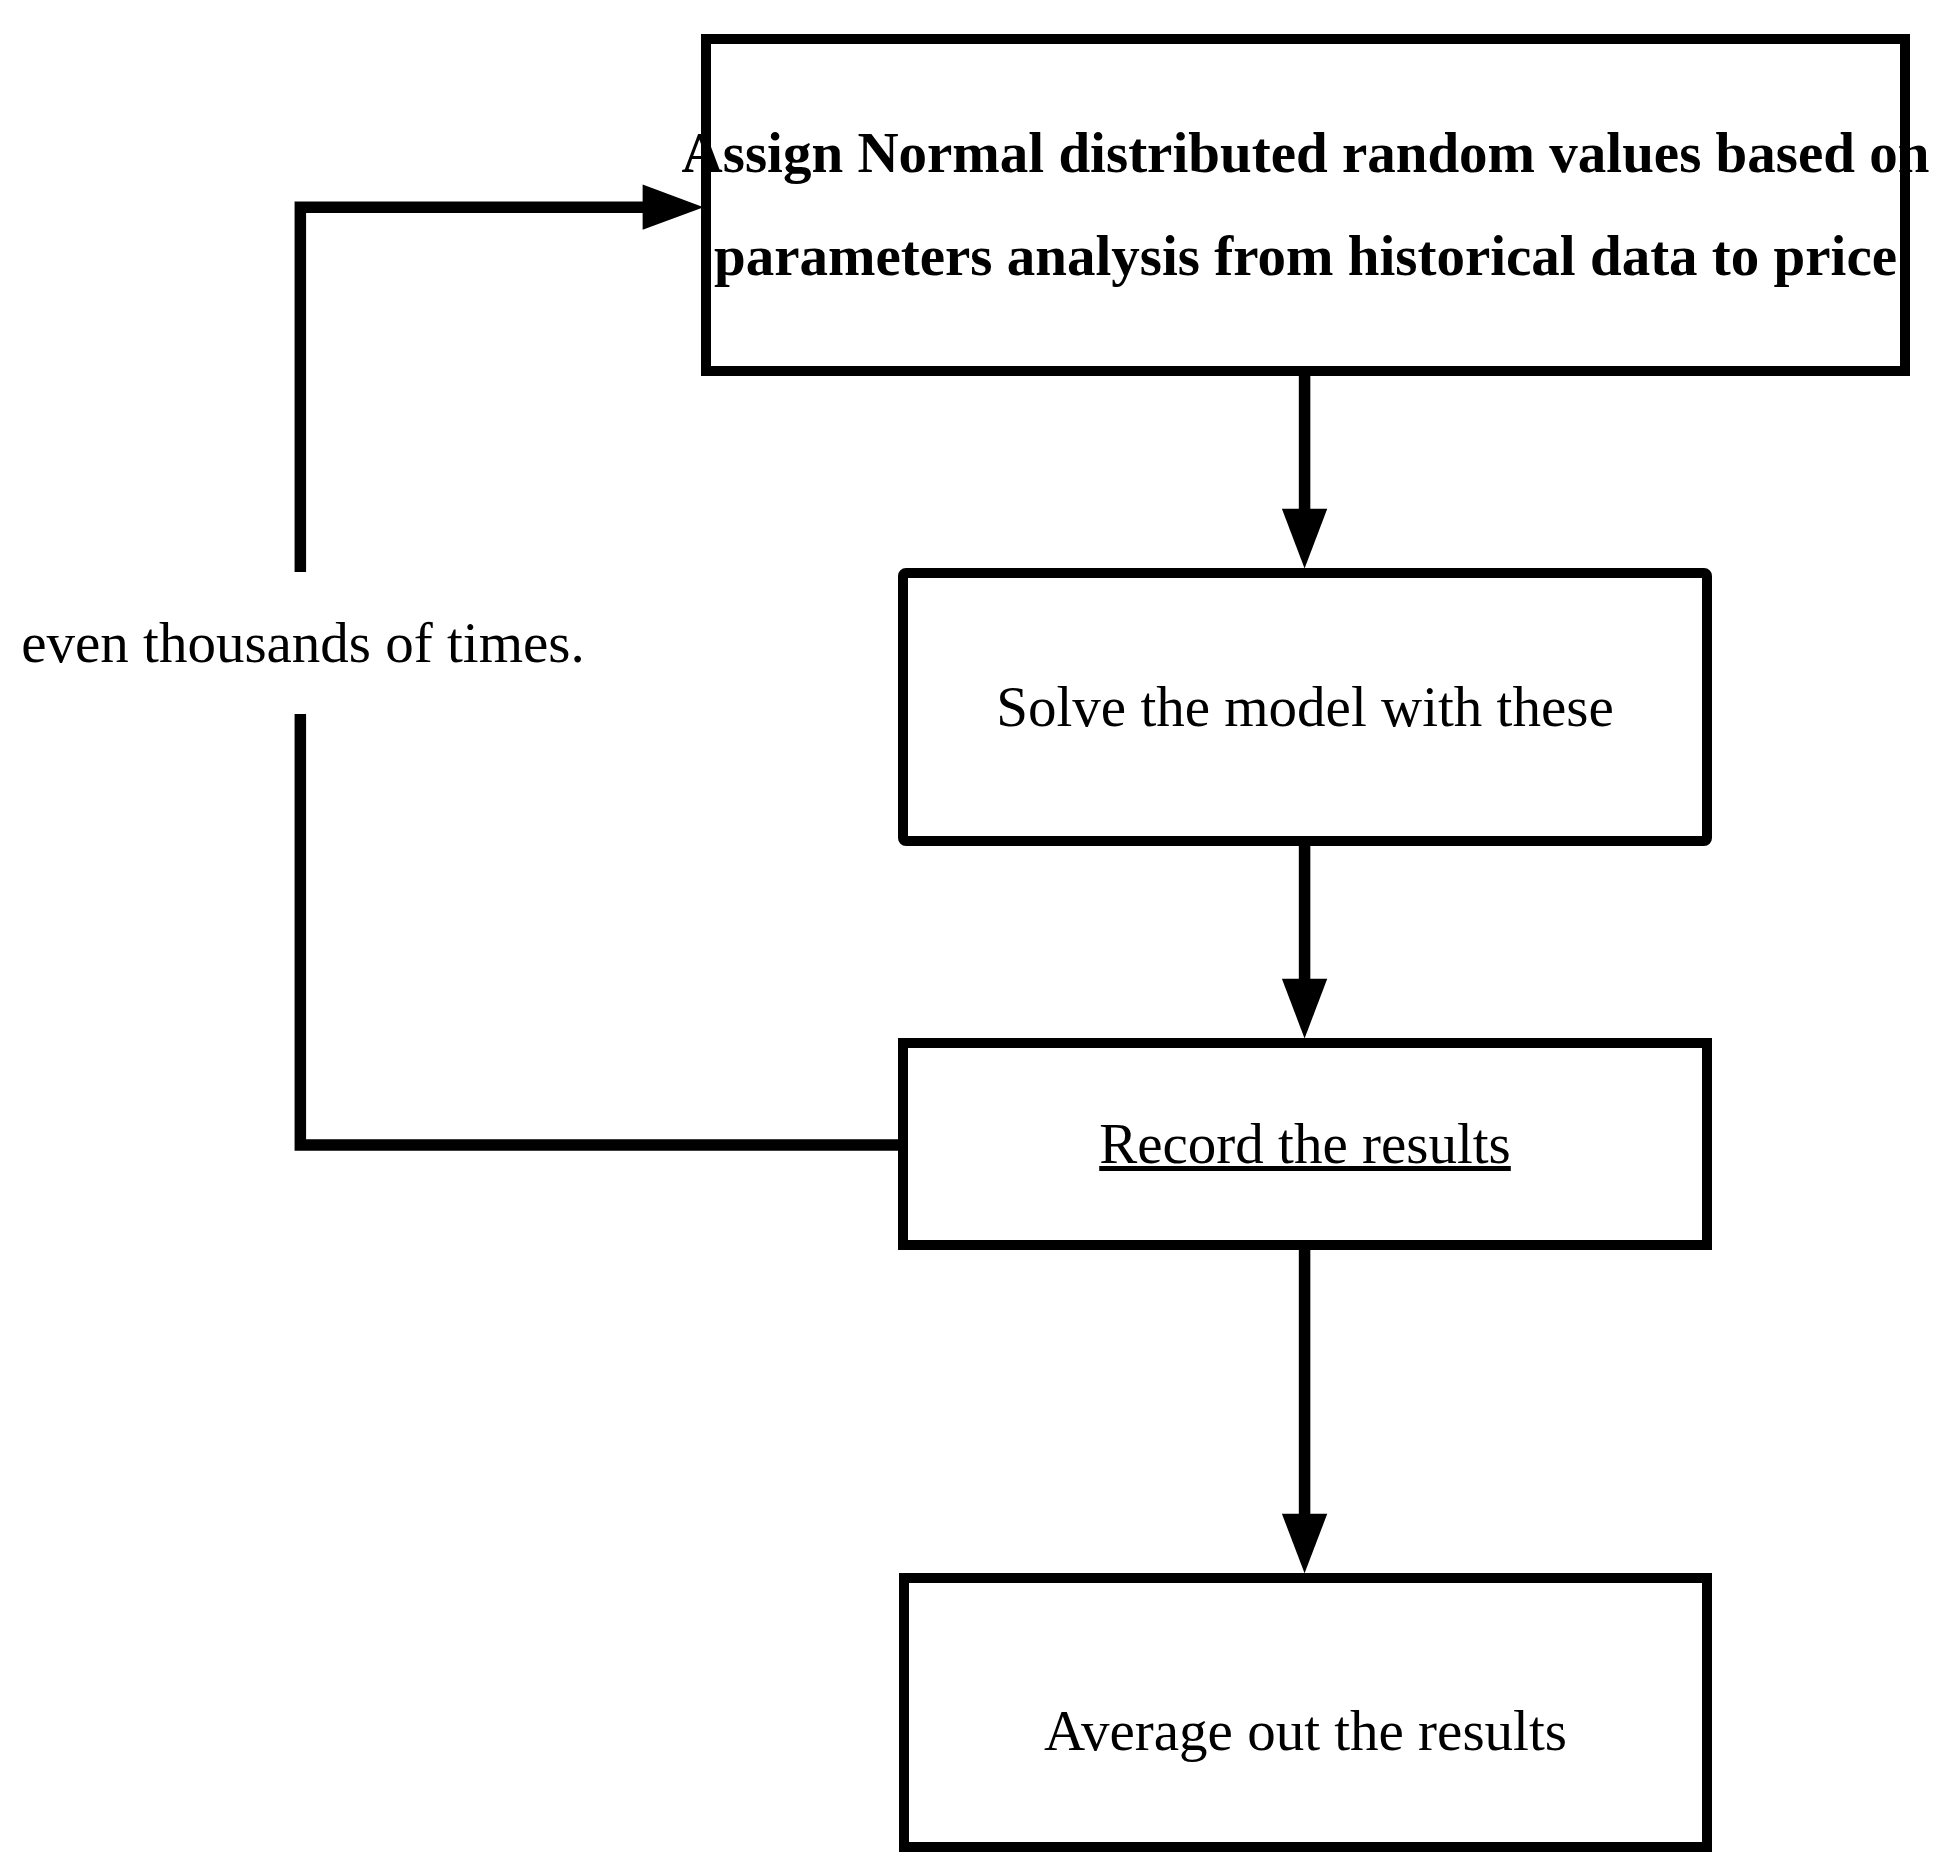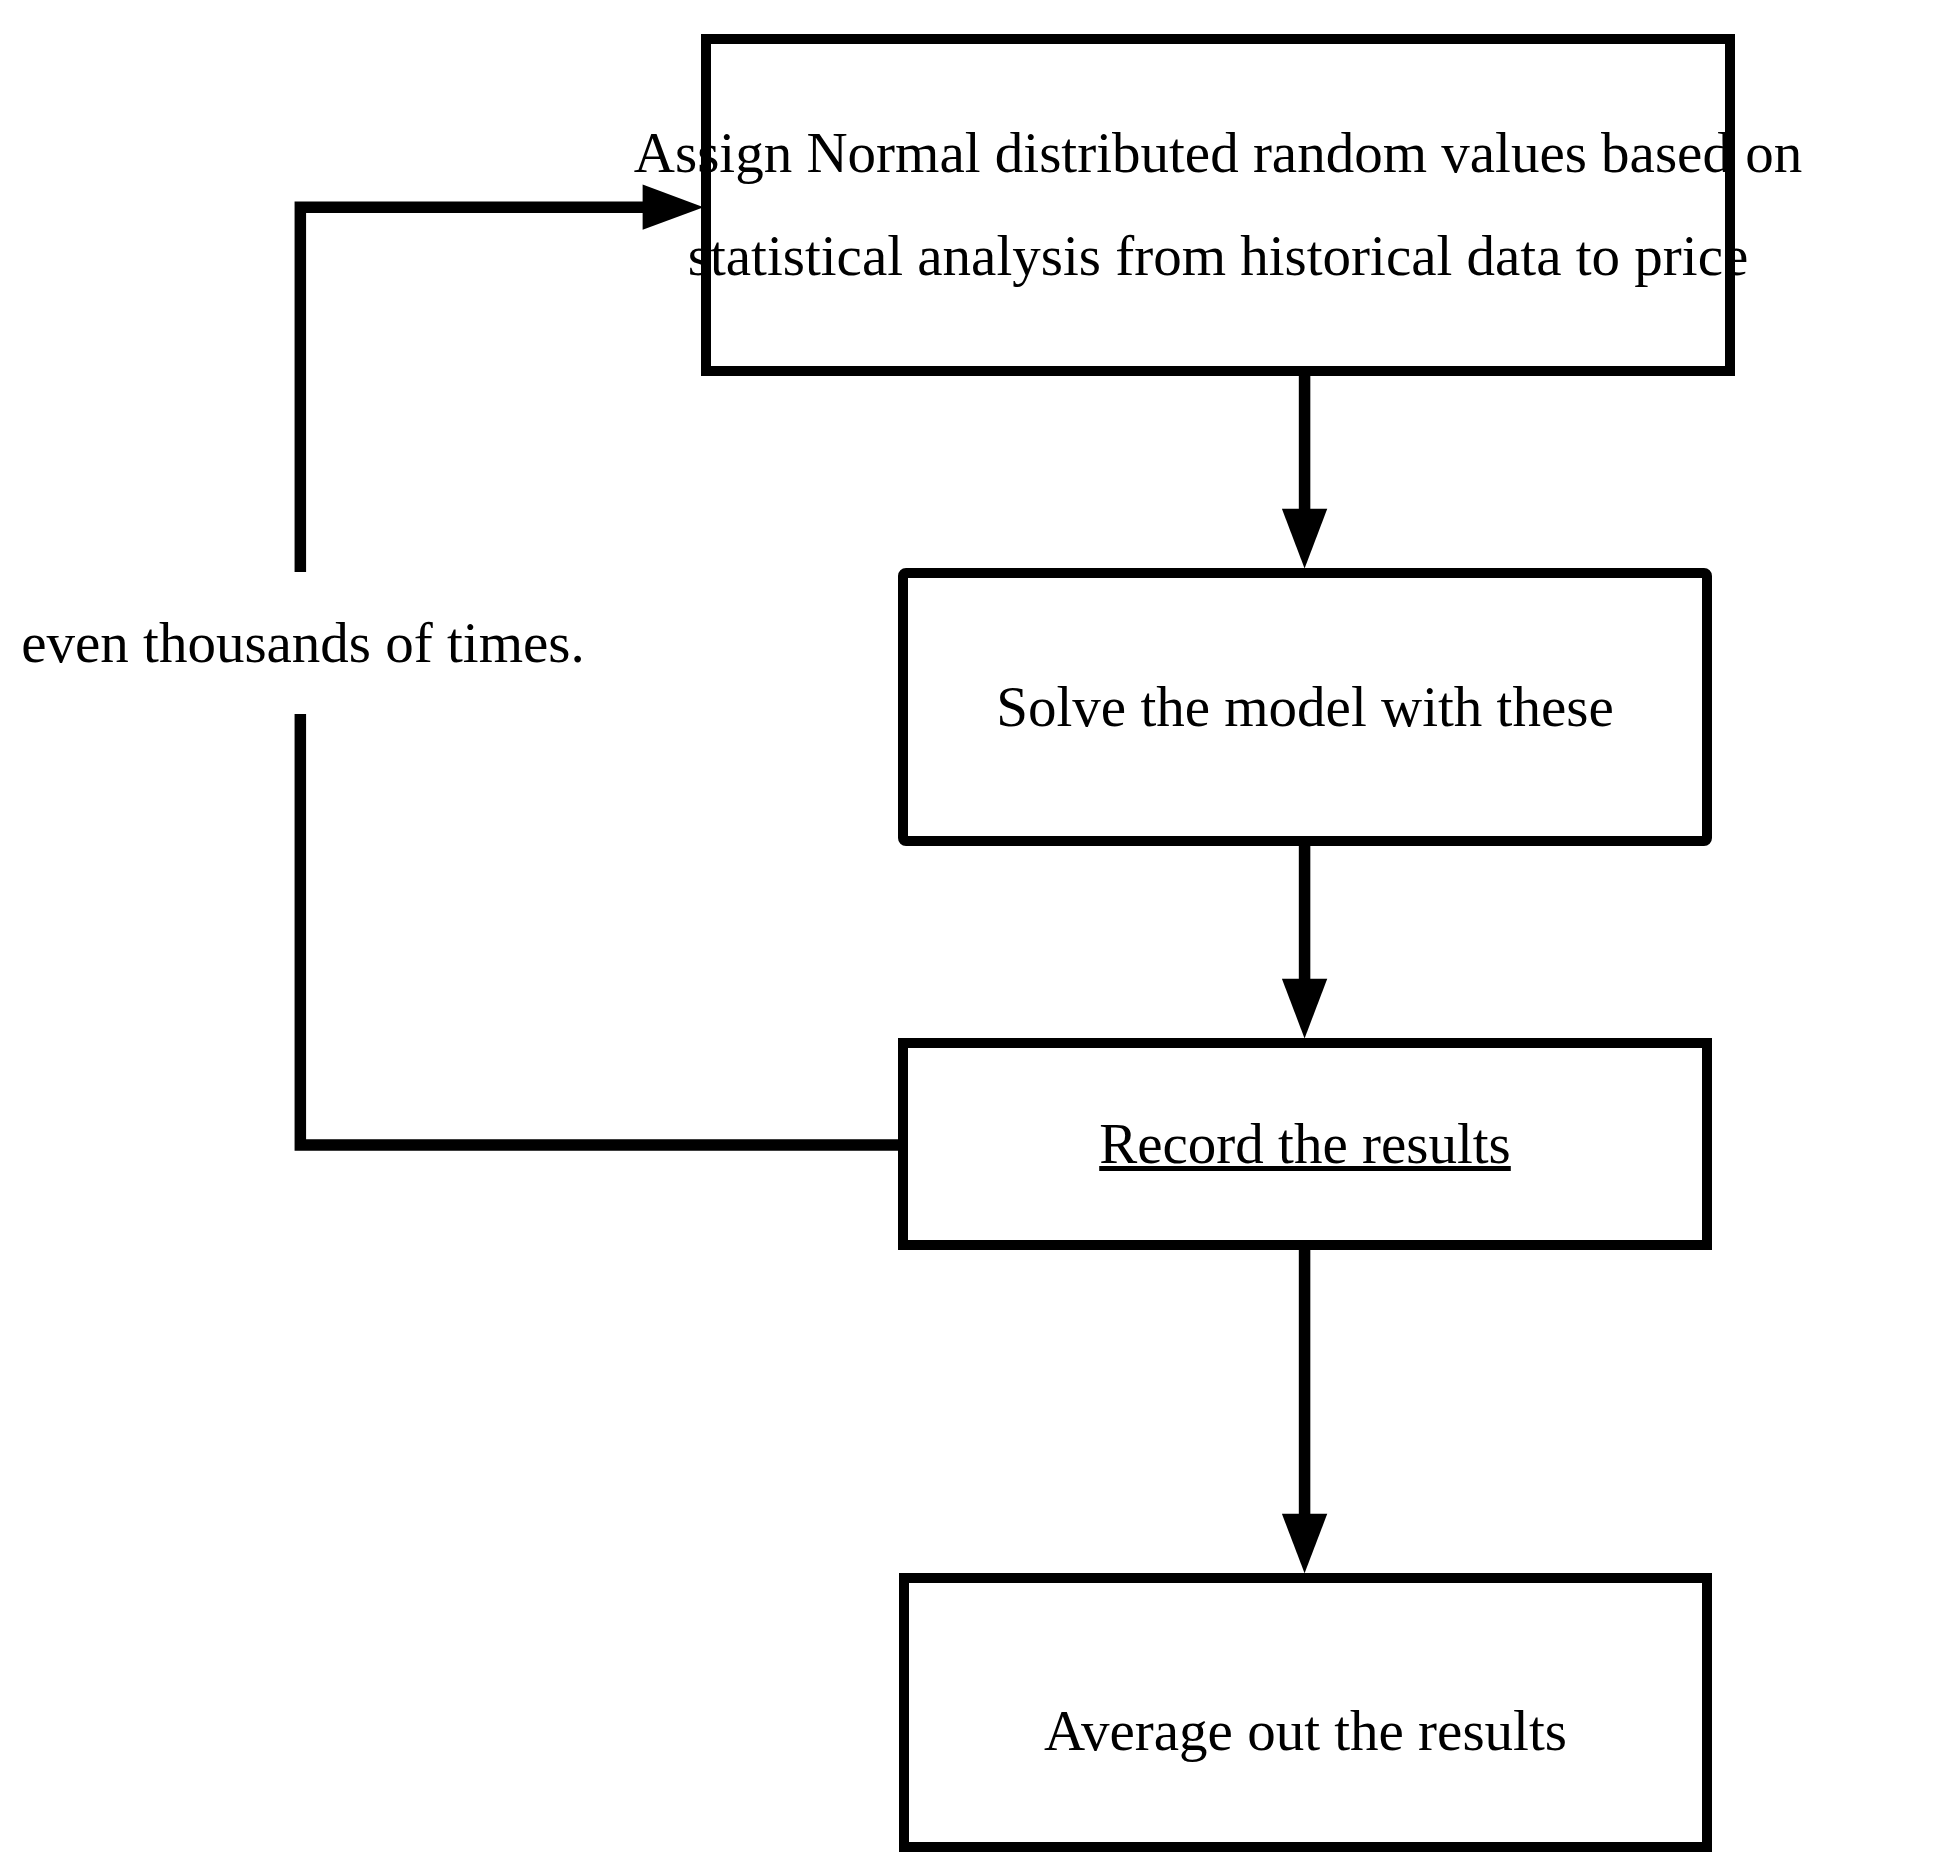--- a/index.html
+++ b/index.html
@@ -24,21 +24,21 @@
     background: #ffffff;
     display: flex;
     flex-direction: column;
     justify-content: center;
     align-items: center;
     text-align: center;
     font-size: 57px;
     line-height: 1.8;
   }
   .flow-box .line { white-space: nowrap; }
-  #box-assign  { left: 701px; top: 34px;   width: 1034px; height: 342px; }
+  #box-assign  { left: 701px; top: 34px;   width: 1209px; height: 342px; font-weight: bold; }
   #box-solve   { left: 898px; top: 568px;  width: 814px; height: 278px; border-radius: 8px; }
   #box-record  { left: 898px; top: 1038px; width: 814px; height: 212px; text-decoration: underline; }
   #box-average { left: 899px; top: 1573px; width: 813px; height: 279px; padding-top: 37px; }
   #loop-label {
     position: absolute;
     left: 0px; top: 572px;
     width: 606px; height: 142px;
     background: #ffffff;
     display: flex;
     flex-direction: column;
@@ -77,21 +77,21 @@
       <polygon points="1039,305.5 949,272 949,339" fill="#000000"></polygon>
     </g>
   </svg>
 
   <div id="loop-label">
     <div class="line">even thousands of times.</div>
   </div>
 
   <div id="box-assign" class="flow-box">
     <div class="line">Assign Normal distributed random values based on</div>
-    <div class="line">statistical analysis from historical data to price</div>
+    <div class="line">parameters analysis from historical data to price</div>
   </div>
 
   <div id="box-solve" class="flow-box">
     <div class="line">Solve the model with these</div>
   </div>
 
   <div id="box-record" class="flow-box">
     <div class="line">Record the results</div>
   </div>
 

